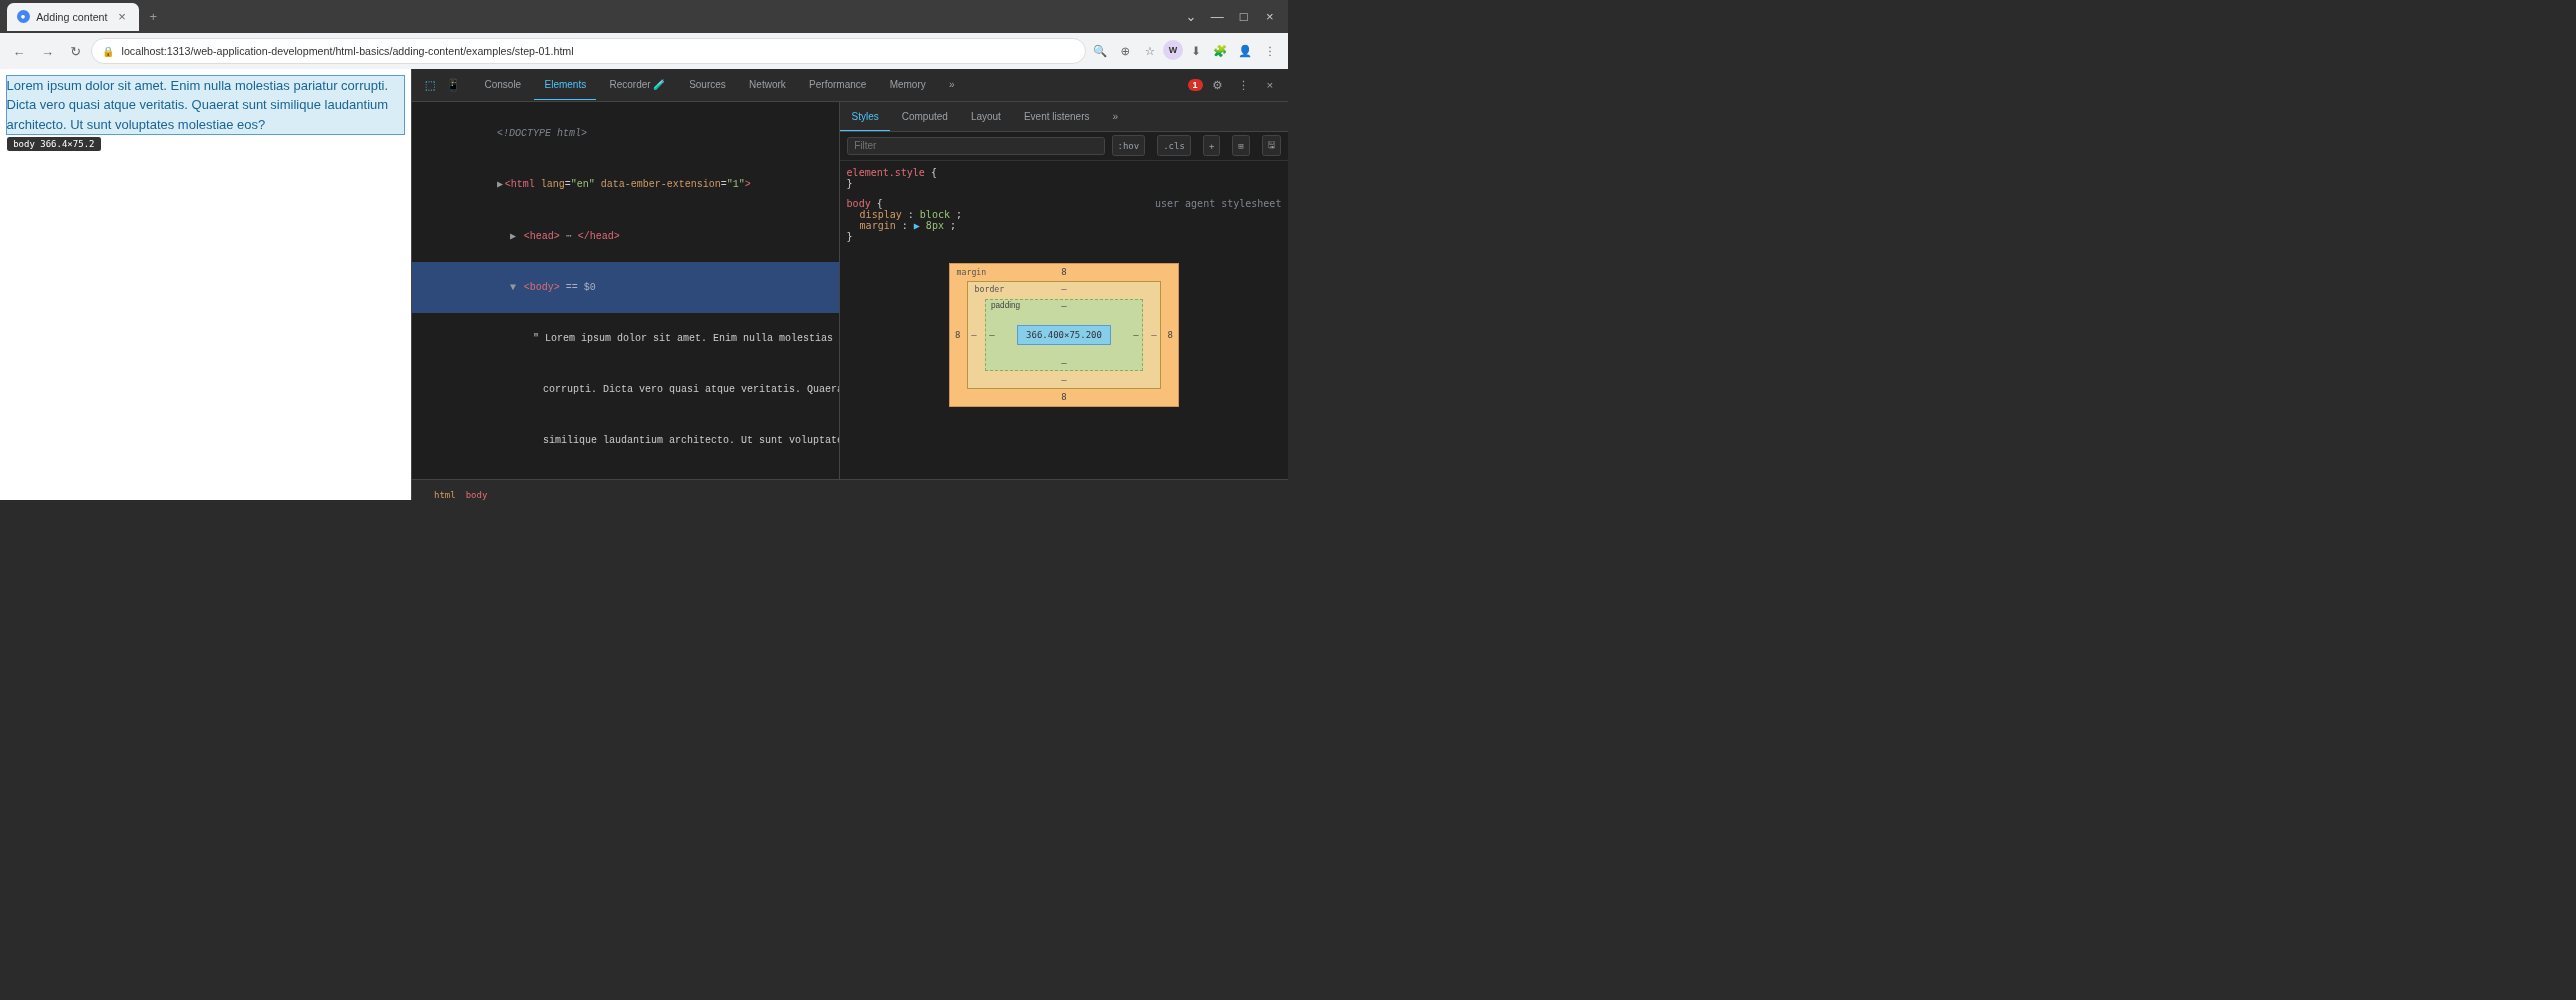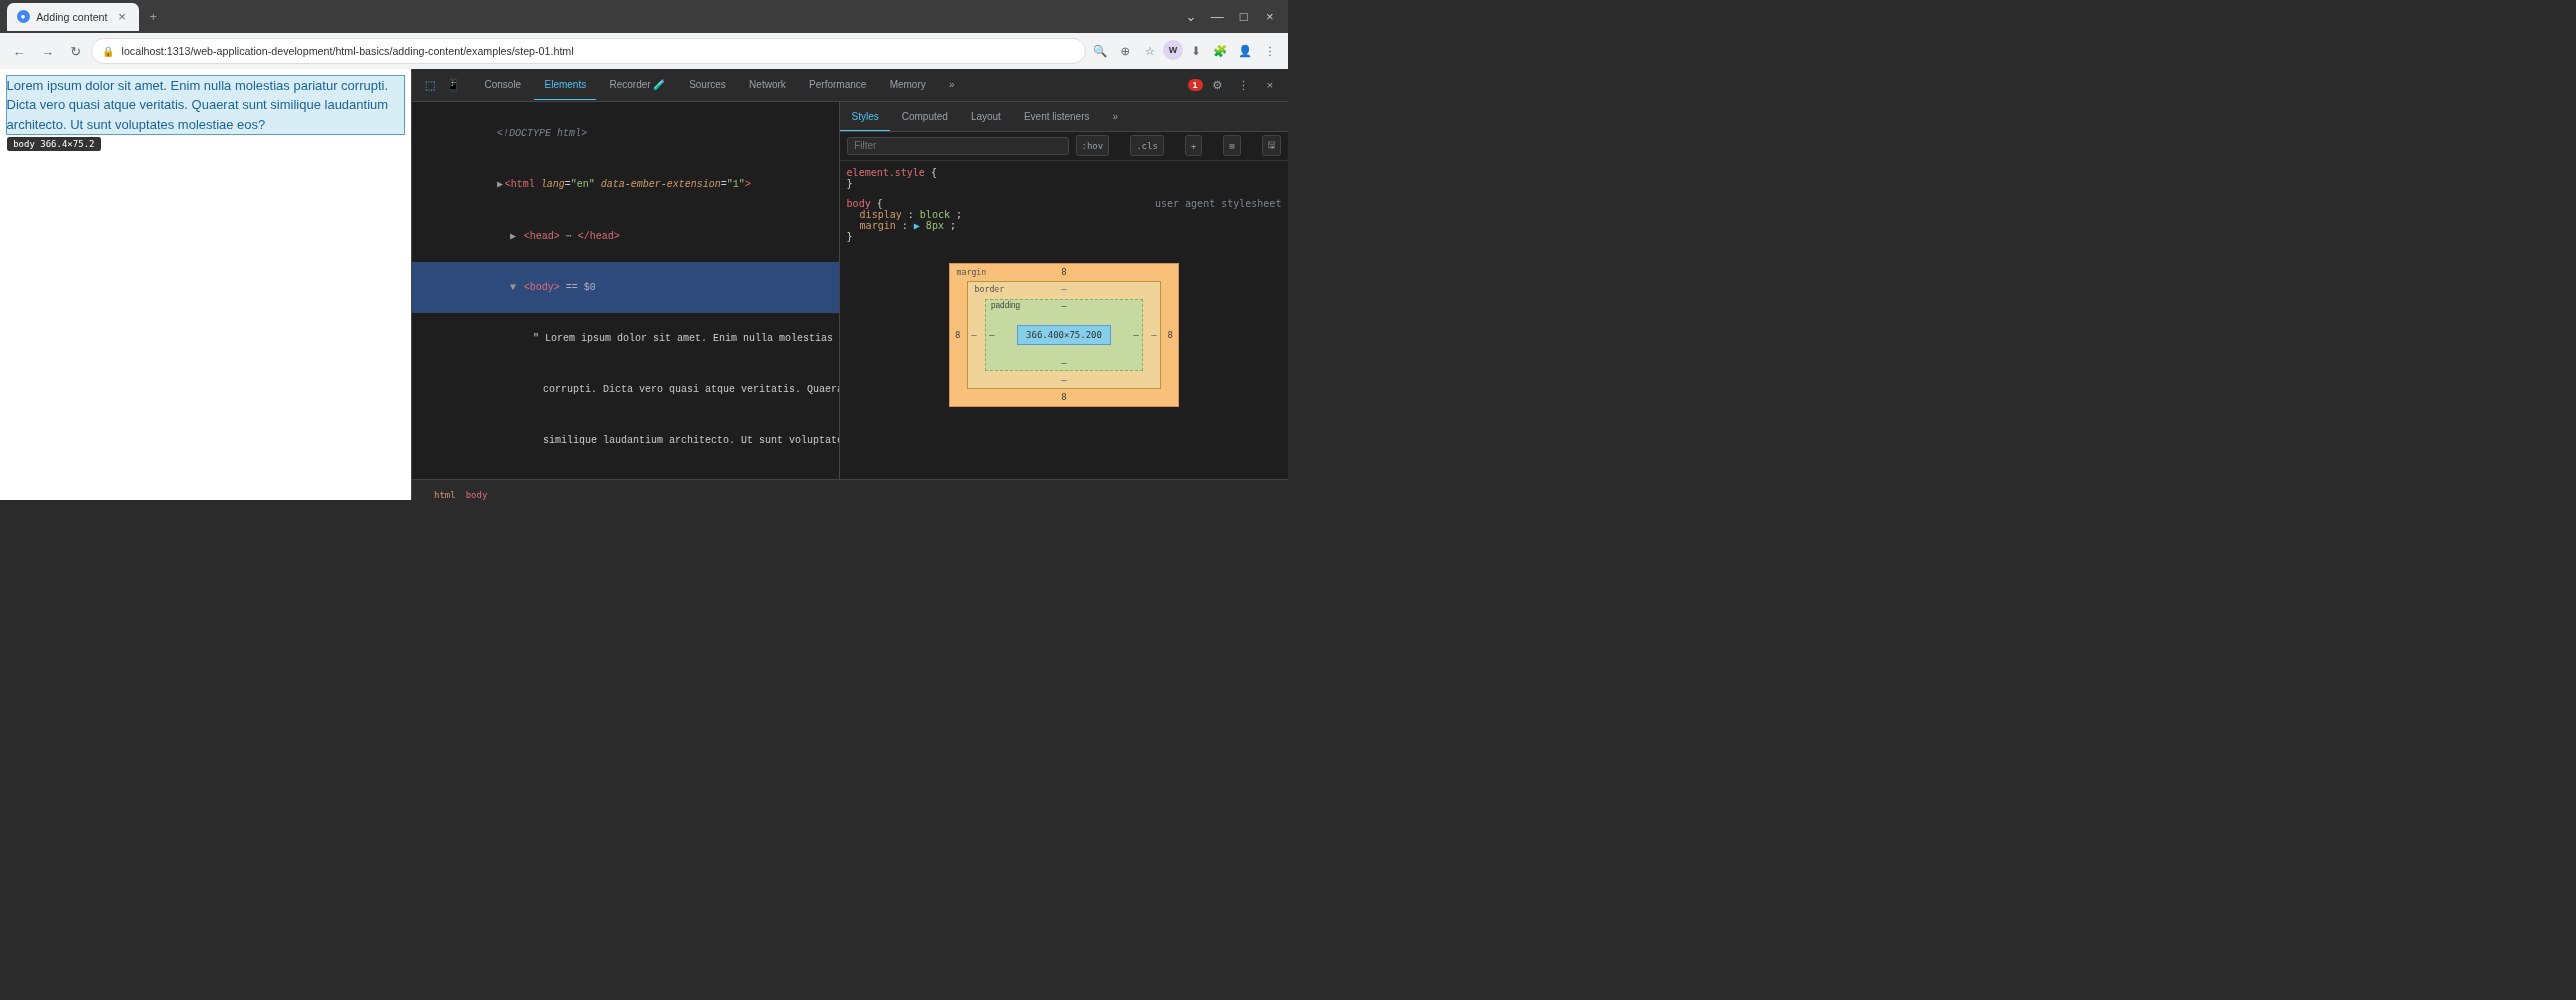--- a/index.html
+++ b/index.html
@@ -268,21 +268,21 @@
       background: #2d4a7a;
     }
 
     .expand-arrow {
       color: #999;
       cursor: pointer;
       margin-right: 1.6px;
     }
 
     .tag { color: #e06c75; }
-    .attr-name { color: #d19a66; font-style: italic; }
+    .attr-name { color: #d19a66; }
     .attr-value { color: #98c379; }
     .comment { color: #7f848e; font-style: italic; }
     .pseudo { color: #abb2bf; }
     .text-node { color: #ccc; }
 
     .dots { color: #999; }
 
     
     .styles-panel {
       flex: 1;
@@ -329,21 +329,21 @@
       color: #ccc;
       font-size: 10px;
       padding: 2.5px 6.6px;
       border-radius: 2.5px;
       flex: 1;
       outline: none;
     }
 
     .filter-buttons {
       display: flex;
-      gap: 21px;
+      gap: 12px;
     }
 
     .filter-btn {
       font-family: monospace;
       font-size: 9px;
       color: #9aa0a6;
       background: #2b2b2b;
       border: 0.8px solid #444;
       border-radius: 2.5px;
       padding: 1.6px 5px;

